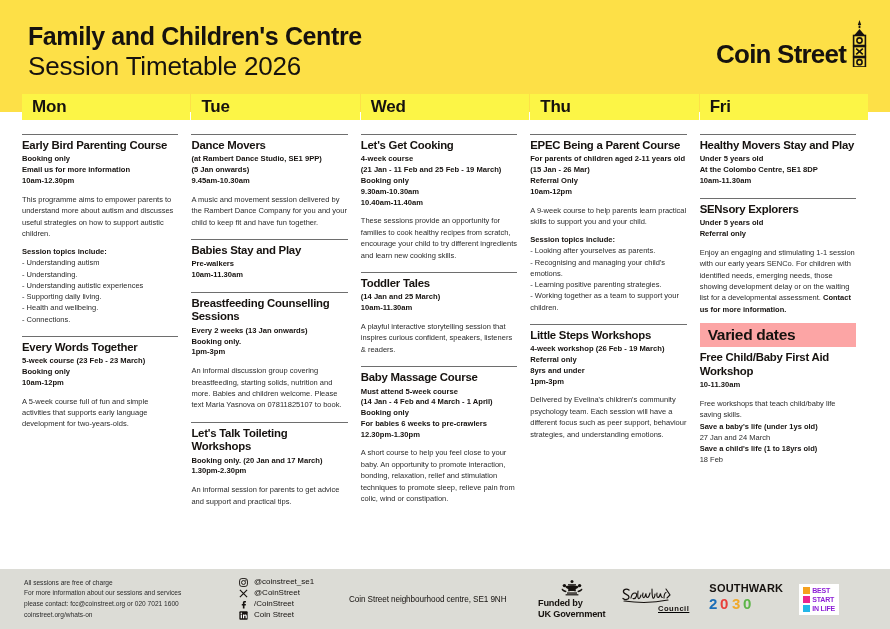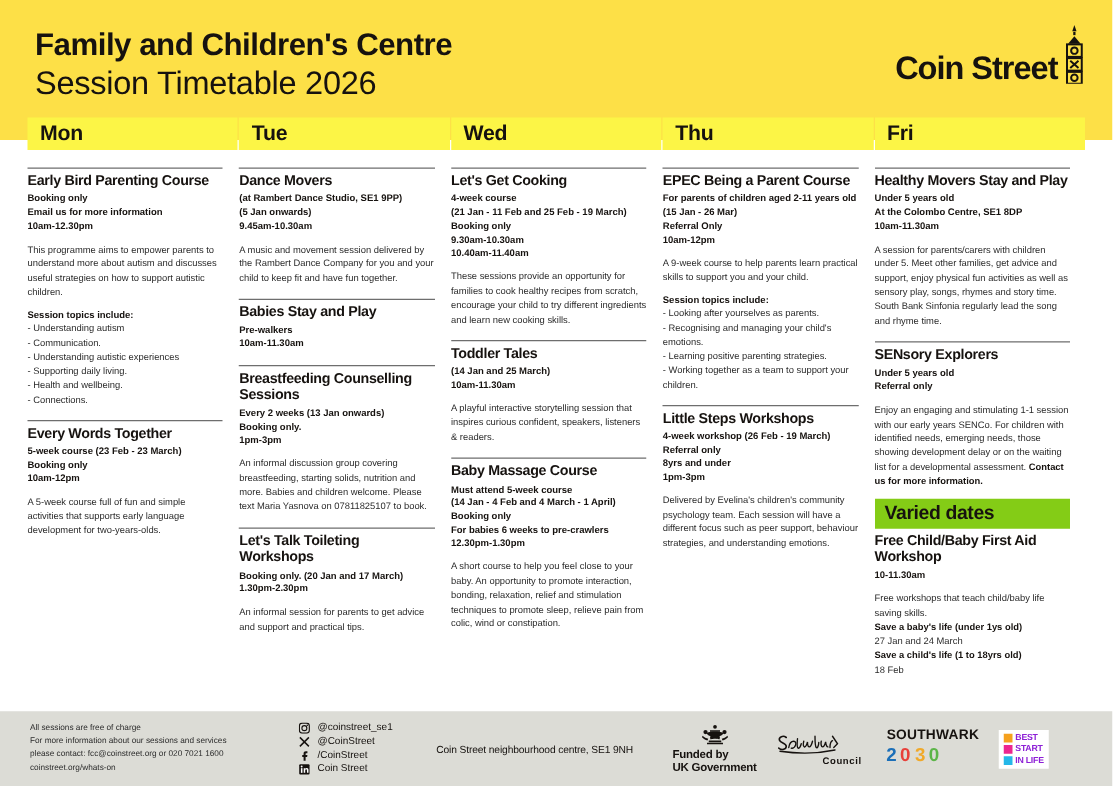--- a/index.html
+++ b/index.html
@@ -79,21 +79,21 @@
     line-height: 1.52; margin-top: 7px;
   }
   .s-body b { font-weight: bold; color: #16120f; }
   .s-subhead {
     font-size: 7.6px; font-weight: bold; color: #16120f;
     line-height: 1.45; margin-top: 7px;
   }
   .s-list { font-size: 7.5px; color: #2b2b2b; line-height: 1.5; }
 
   .varied-head {
-    background: #84cc16;
+    background: #fca5a5;
     height: 24px; display: flex; align-items: center;
     padding-left: 8px; margin: 8px 0 4px 0;
   }
   .varied-head span {
     font-size: 15.5px; font-weight: bold; color: #16120f;
     letter-spacing: -0.3px;
   }
   .dates-line { font-size: 7.5px; color: #2b2b2b; line-height: 1.5; }
   .dates-line b { font-weight: bold; color: #16120f; }
 
@@ -123,21 +123,21 @@
   }
   .f-logos {
     display: flex; align-items: center; gap: 16px;
     margin-left: 4px;
   }
   .gov { display: flex; flex-direction: column; align-items: center; }
   .gov-txt {
     font-size: 9.2px; font-weight: bold; color: #16120f;
     line-height: 1.12; letter-spacing: -0.2px; margin-top: 2px;
   }
-  .sw-council { display: flex; flex-direction: column; align-items: flex-end; }
+  .sw-council { display: flex; flex-direction: column; align-items: flex-end; text-decoration: underline; }
   .sw-council .cword {
     font-size: 7.6px; font-weight: bold; color: #16120f;
     letter-spacing: 0.5px; margin-top: -3px; margin-right: 4px;
   }
   .sw2030 { line-height: 1; }
   .sw2030 .t1 {
     font-size: 11px; font-weight: bold; color: #16120f;
     letter-spacing: 0.2px; display: block;
   }
   .bsl {
@@ -188,21 +188,21 @@
           <div class="s-title">Early Bird Parenting Course</div>
           <div class="s-meta">
             <div>Booking only</div>
             <div>Email us for more information</div>
             <div>10am-12.30pm</div>
           </div>
           <div class="s-body">This programme aims to empower parents to understand more about autism and discusses useful strategies on how to support autistic children.</div>
           <div class="s-subhead">Session topics include:</div>
           <div class="s-list">
             <div>- Understanding autism</div>
-            <div>- Communication.</div>
+            <div>- Understanding.</div>
             <div>- Understanding autistic experiences</div>
             <div>- Supporting daily living.</div>
             <div>- Health and wellbeing.</div>
             <div>- Connections.</div>
           </div>
         </div>
         <div class="session">
           <div class="rule"></div>
           <div class="s-title">Every Words Together</div>
           <div class="s-meta">
@@ -344,21 +344,20 @@
       </div>
       <div class="col-inner">
         <div class="session">
           <div class="rule"></div>
           <div class="s-title">Healthy Movers Stay and Play</div>
           <div class="s-meta">
             <div>Under 5 years old</div>
             <div>At the Colombo Centre, SE1 8DP</div>
             <div>10am-11.30am</div>
           </div>
-          <div class="s-body">A session for parents/carers with children under 5. Meet other families, get advice and support, enjoy physical fun activities as well as sensory play, songs, rhymes and story time. South Bank Sinfonia regularly lead the song and rhyme time.</div>
         </div>
         <div class="session">
           <div class="rule"></div>
           <div class="s-title">SENsory Explorers</div>
           <div class="s-meta">
             <div>Under 5 years old</div>
             <div>Referral only</div>
           </div>
           <div class="s-body">Enjoy an engaging and stimulating 1-1 session with our early years SENCo. For children with identified needs, emerging needs, those showing development delay or on the waiting list for a developmental assessment. <b>Contact us for more information.</b></div>
         </div>

